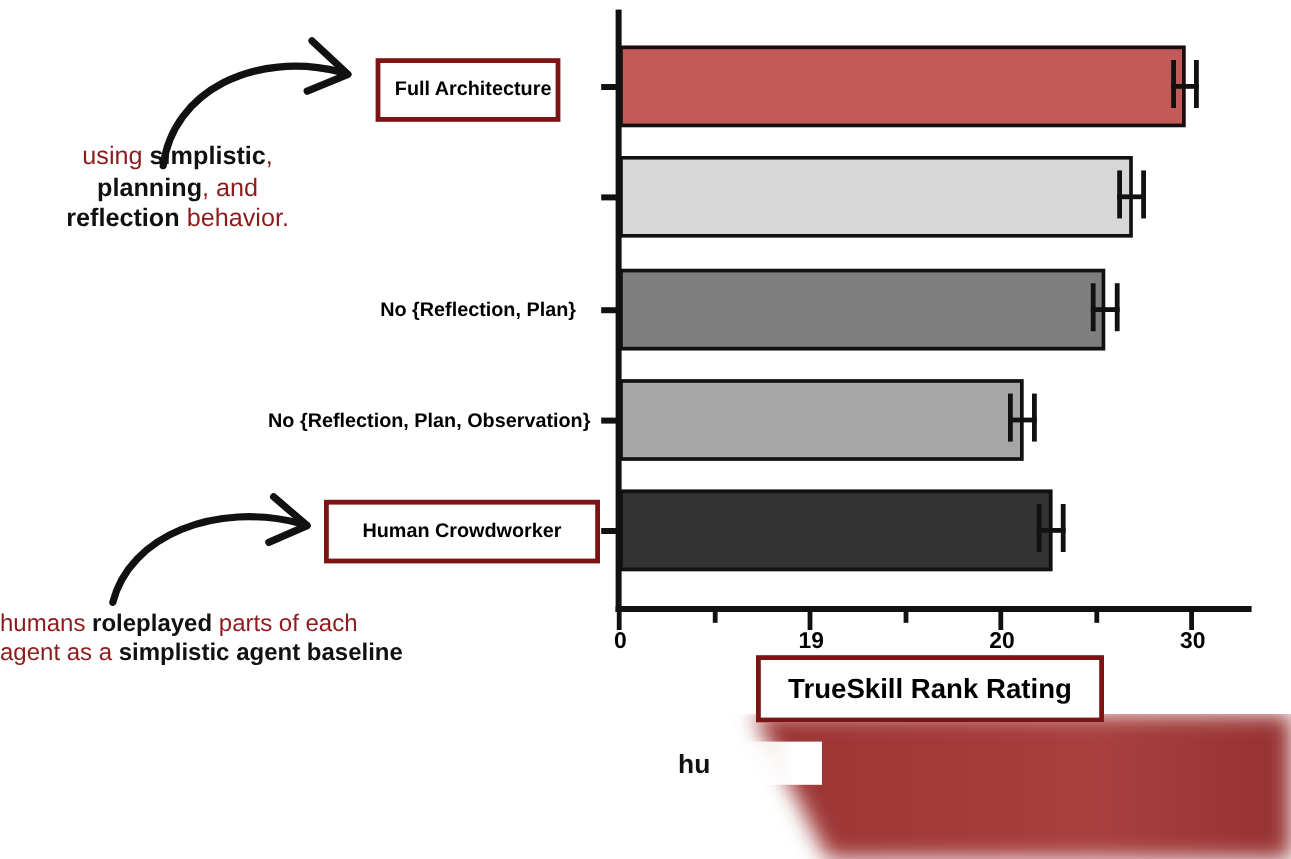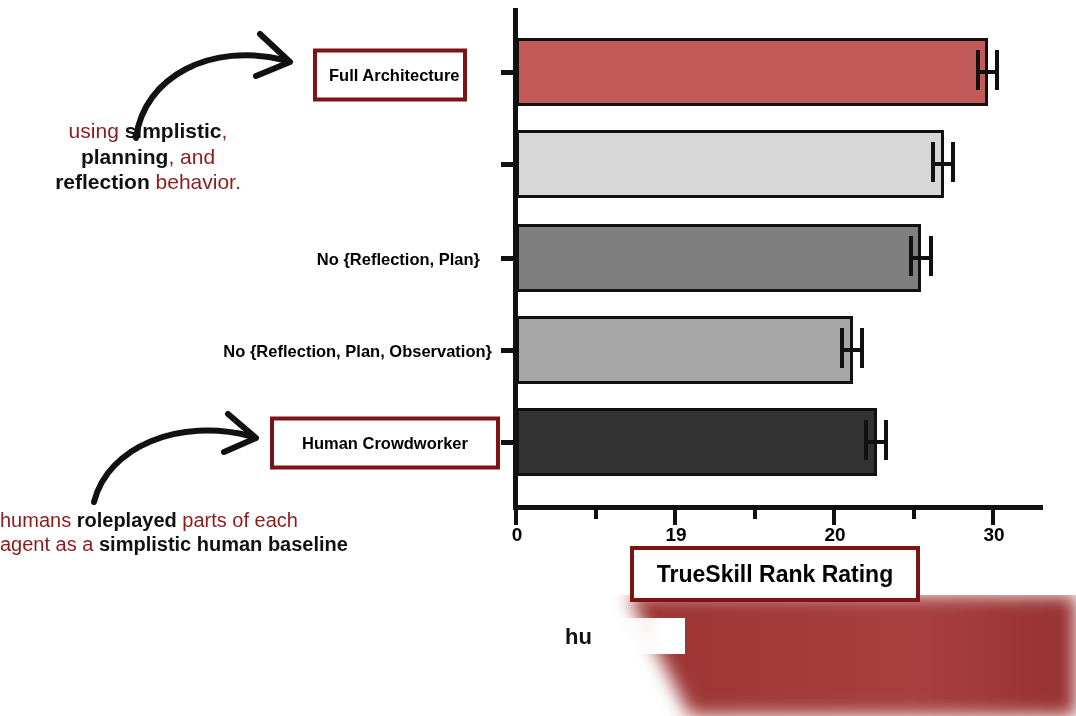--- a/index.html
+++ b/index.html
@@ -196,21 +196,21 @@
   </svg>
 
   <div class="annot annot-top">
     <span>using </span><b>simplistic</b><span>,</span><br>
     <b>planning</b><span>, and</span><br>
     <b>reflection</b><span> behavior.</span>
   </div>
 
   <div class="annot annot-bottom">
     <span>humans </span><b>roleplayed</b><span> parts of each</span><br>
-    <span>agent as a </span><b>simplistic human baseline</b>
+    <span>agent as a </span><b>simplistic agent baseline</b>
   </div>
 
   <div class="wipe-wrap">
     <svg class="wipe" viewBox="0 0 576 121" preserveAspectRatio="none">
       <defs>
         <linearGradient id="wg" x1="0" y1="0" x2="1" y2="0">
           <stop offset="0%" stop-color="#9c3434"></stop>
           <stop offset="55%" stop-color="#a84040"></stop>
           <stop offset="100%" stop-color="#8e2b2b"></stop>
         </linearGradient>

